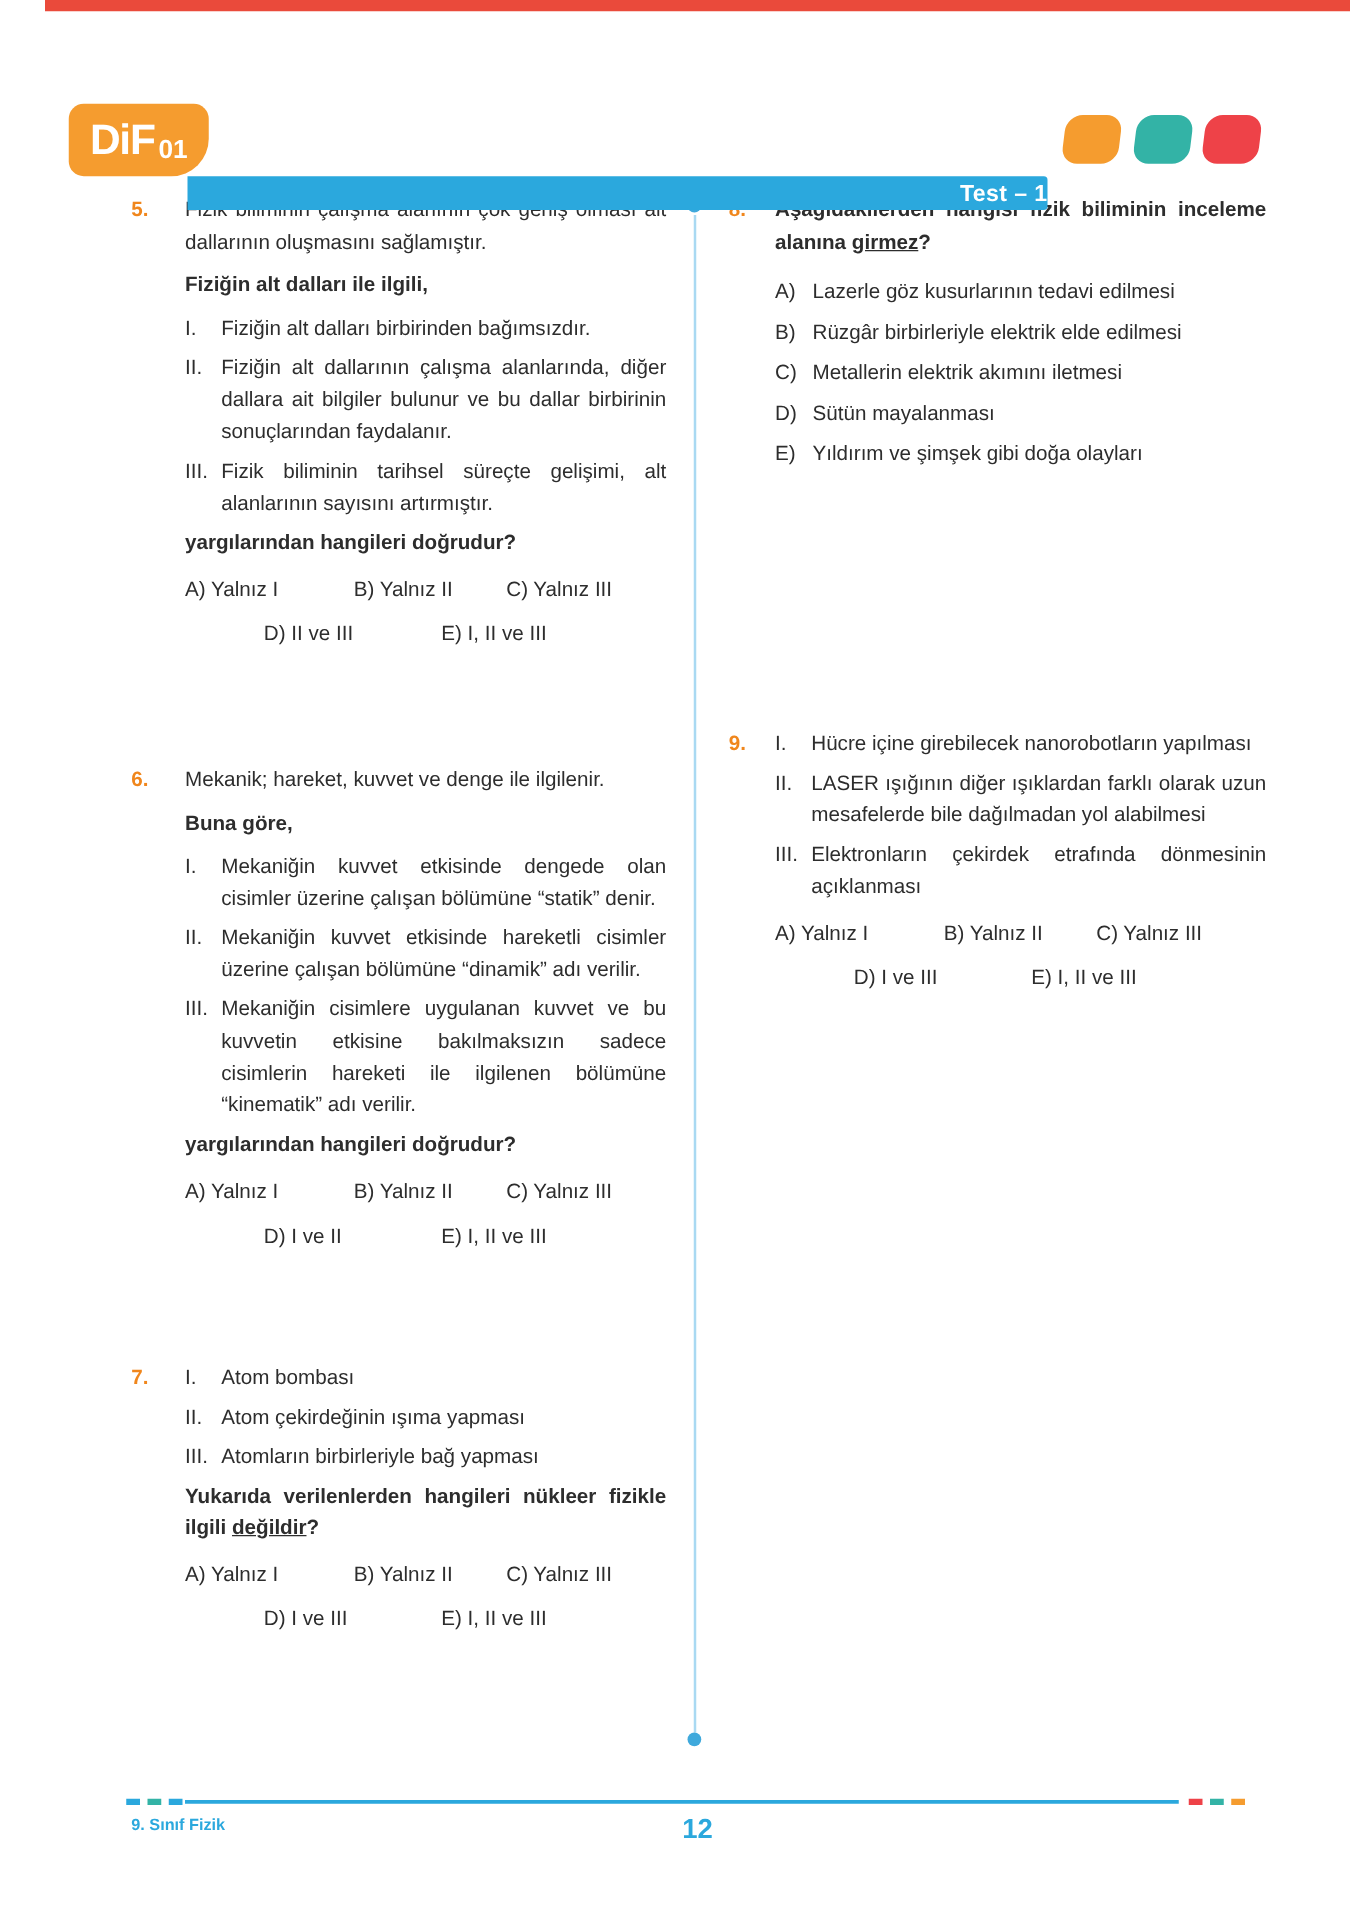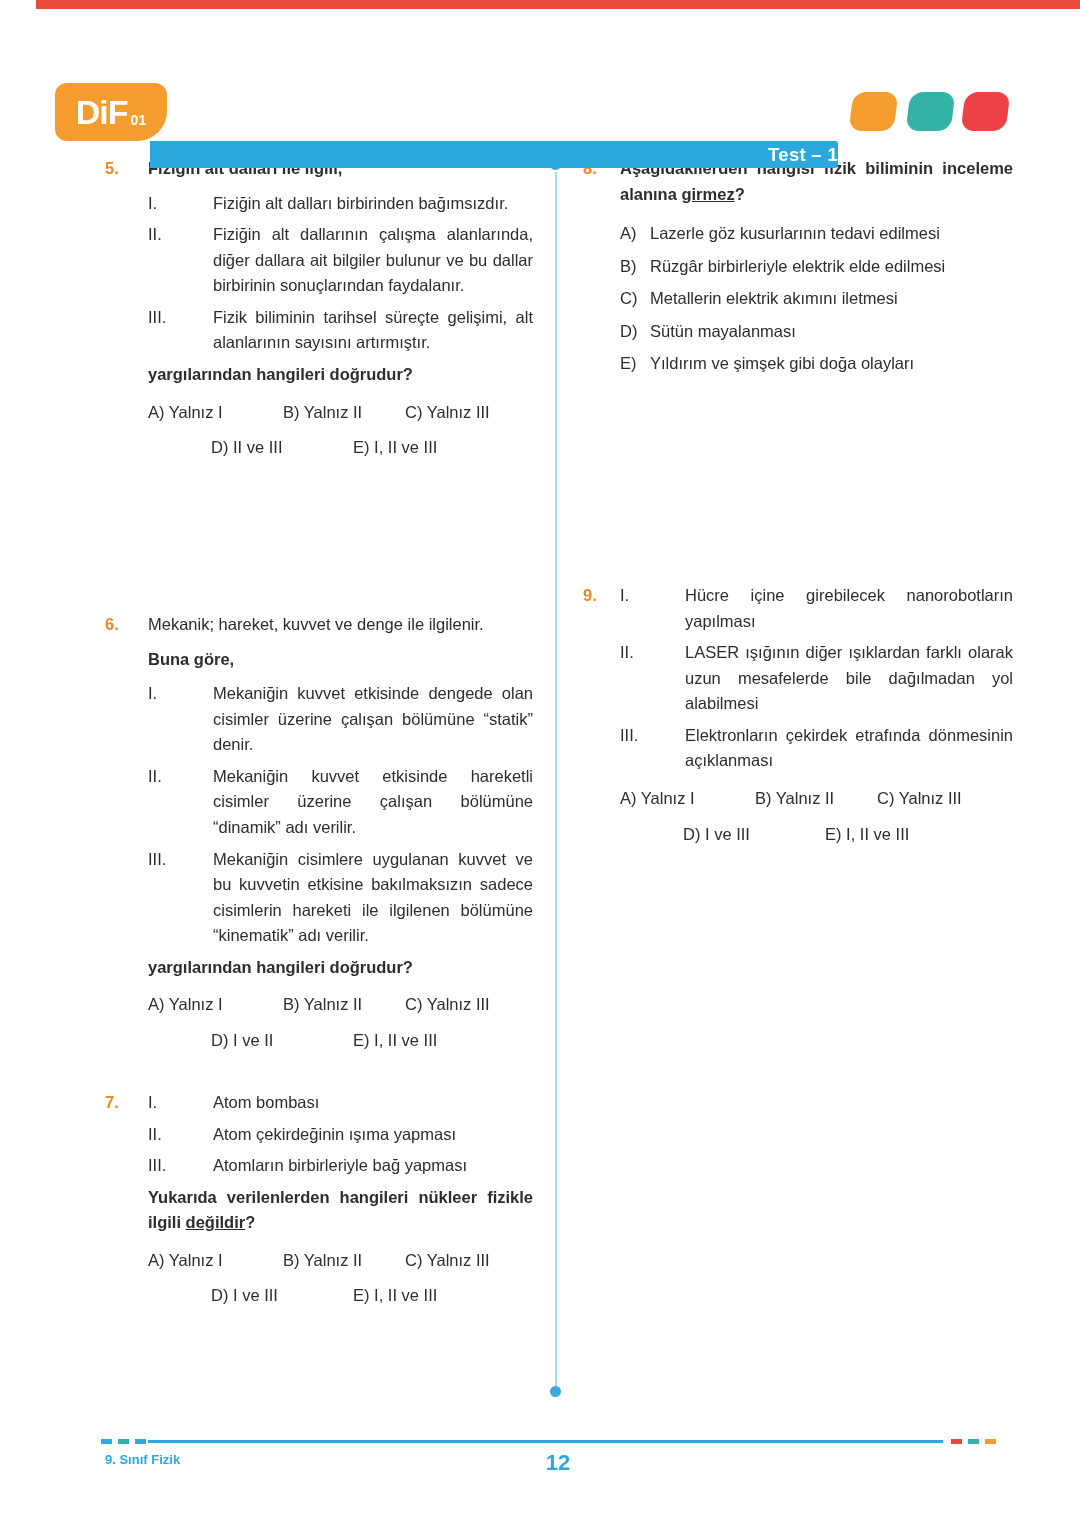--- a/index.html
+++ b/index.html
@@ -10,21 +10,21 @@
   }
 
   
   .top-strip { position:absolute; top:0; left:36px; right:0; height:9px; background:#ea4a3b; }
   .logo {
     position:absolute; left:55px; top:83px; width:112px; height:58px;
     background:#f59c2f; border-radius:12px 12px 30px 12px; z-index:2;
     display:flex; align-items:center; justify-content:center; gap:3px; color:#fff;
   }
   .logo .brand { font-weight:bold; font-size:34px; letter-spacing:-1px; }
-  .logo .num { font-weight:bold; font-size:14px; margin-top:16px; }
+  .logo .num { font-weight:bold; font-size:21px; margin-top:16px; }
   .test-bar {
     position:absolute; left:150px; top:97px; width:688px; height:27px;
     background:#2ba8dd; z-index:1; display:flex; align-items:center; justify-content:flex-end;
     box-sizing:border-box; border-radius:0 3px 3px 0;margin-top:44px;
   }
   .test-bar .tlabel { color:#fff; font-weight:bold; font-size:18.5px; letter-spacing:.3px; }
   .deco { position:absolute; top:92px; width:45px; height:39px; border-radius:13px; transform:skewX(-7deg); }
   .deco-orange { left:851px; background:#f59c2f; }
   .deco-teal   { left:908px; background:#33b3a6; }
   .deco-red    { left:963px; background:#ee4248; }
@@ -46,21 +46,21 @@
   .qbody { flex:1; min-width:0; }
 
   .para { margin:0 0 9px 0; }
   .just { text-align:justify; }
   .bold { font-weight:bold; }
   .stem { margin-top:3px; margin-bottom:12px; }
   .underline { text-decoration:underline; }
 
   .item { display:flex; margin-bottom:6px; }
   .item .roman { flex:0 0 29px; }
-  .item .itext { flex:1; text-align:justify;margin-left:36px; }
+  .item .itext { flex:1; text-align:justify; }
 
   .opts-row { display:flex; margin-top:12px; white-space:nowrap; }
   .opts-row.row1 .opt:nth-child(1) { width:135px; }
   .opts-row.row1 .opt:nth-child(2) { width:122px; }
   .opts-row.row2 { margin-top:10px; }
   .opts-row.row2 .opt:nth-child(1) { margin-left:63px; width:142px; }
 
   .choice { display:flex; margin-bottom:7px; }
   .choice .clabel { flex:0 0 30px; }
   .choice .ctext { flex:1; }
@@ -98,20 +98,21 @@
 
 <div class="divider-dot top"></div>
 <div class="divider-line"></div>
 <div class="divider-dot bottom"></div>
 
 <div class="col col-left">
 
   <section class="question" style="top:6px;">
     <div class="qnum">5.</div>
     <div class="qbody">
+      <p class="para just">Fizik biliminin çalışma alanının çok geniş olması alt dallarının oluşmasını sağlamıştır.</p>
       <p class="para bold">Fiziğin alt dalları ile ilgili,</p>
       <div class="item">
         <span class="roman">I.</span>
         <span class="itext">Fiziğin alt dalları birbirinden bağımsızdır.</span>
       </div>
       <div class="item">
         <span class="roman">II.</span>
         <span class="itext">Fiziğin alt dallarının çalışma alanlarında, diğer dallara ait bilgiler bulunur ve bu dallar birbirinin sonuçlarından faydalanır.</span>
       </div>
       <div class="item">

